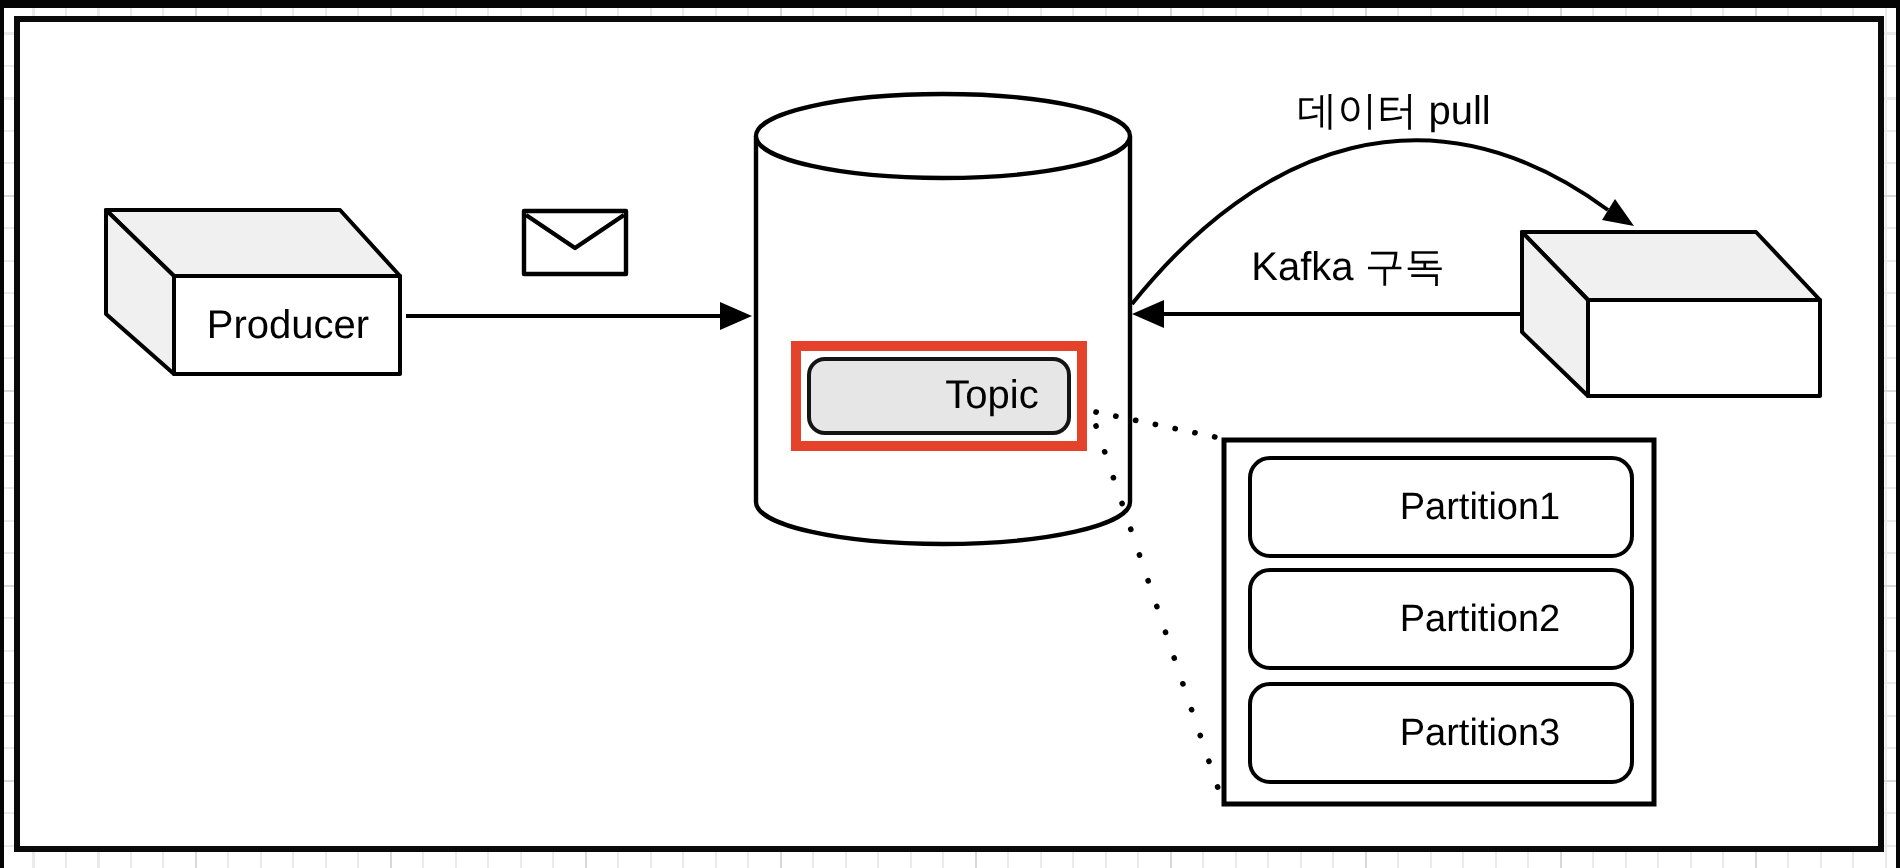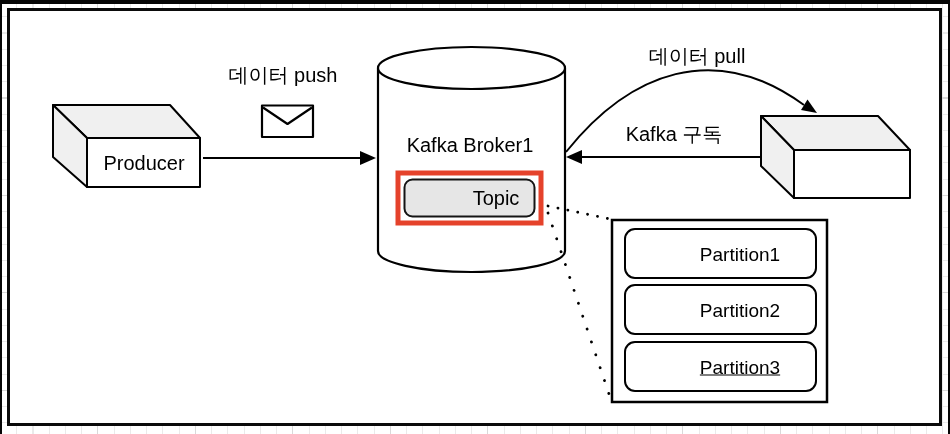--- a/index.html
+++ b/index.html
@@ -97,30 +97,28 @@
     <g>
       <rect x="612" y="220" width="215" height="182" fill="#ffffff" stroke="#000" stroke-width="2.5"></rect>
       <rect x="625" y="229" width="191" height="49" rx="10" fill="#ffffff" stroke="#000" stroke-width="2"></rect>
       <rect x="625" y="285" width="191" height="49" rx="10" fill="#ffffff" stroke="#000" stroke-width="2"></rect>
       <rect x="625" y="342" width="191" height="49" rx="10" fill="#ffffff" stroke="#000" stroke-width="2"></rect>
     </g>
   </svg>
 
   <div class="lbl node-lbl" style="left:144px;top:163px;">Producer</div>
 
-  <div class="lbl node-lbl" style="left:470px;top:145px;">Kafka Broker1</div>
 
   <div class="lbl node-lbl" style="left:496px;top:198px;">Topic</div>
 
 
   <div class="lbl part-lbl" style="left:720px;top:254px;">Partition1</div>
 
   <div class="lbl part-lbl" style="left:720px;top:310px;text-align:right;">Partition2</div>
 
-  <div class="lbl part-lbl" style="left:720px;top:367px;text-decoration:underline;">Partition3</div>
+  <div class="lbl part-lbl" style="left:720px;top:367px;">Partition3</div>
 
-  <div class="lbl edge-lbl" style="left:283px;top:75px;">데이터 push</div>
 
   <div class="lbl edge-lbl" style="left:697px;top:56px;">데이터 pull</div>
 
   <div class="lbl edge-lbl" style="left:674px;top:134px;">Kafka 구독</div>
 
 </div>
 
 </body></html>

